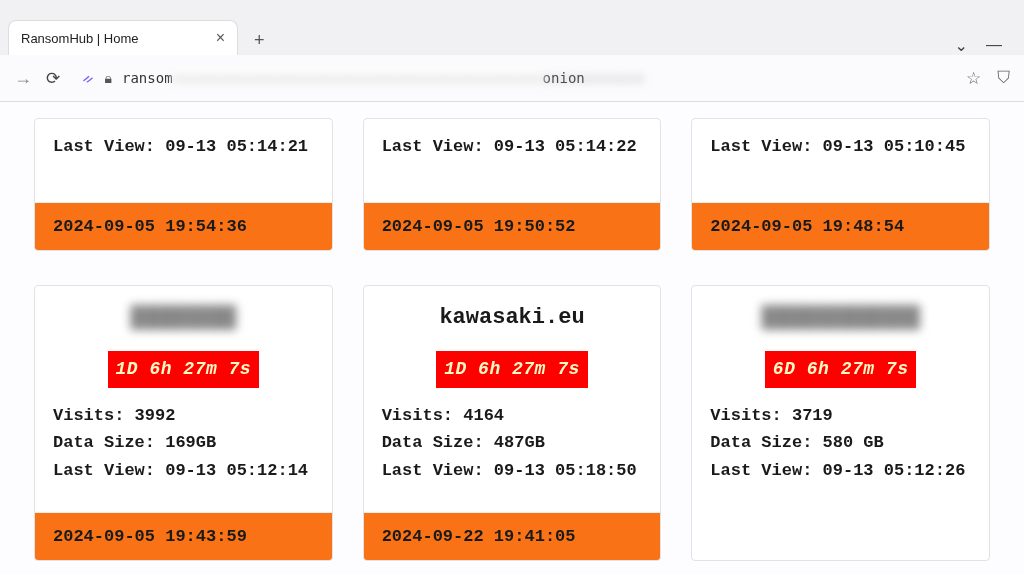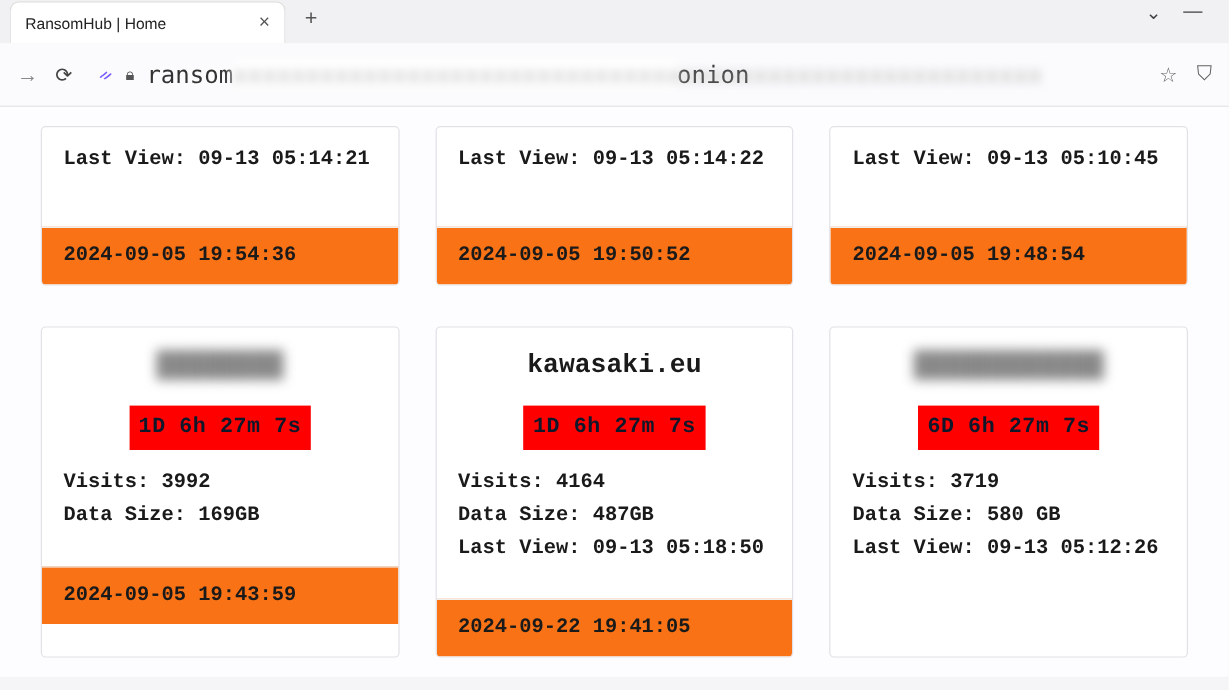--- a/index.html
+++ b/index.html
@@ -9,22 +9,22 @@
       width: 1024px;
       height: 575px;
       overflow: hidden;
     }
     .browser-chrome {
       background: #f1f1f3;
       border-bottom: 1px solid #ddd;
     }
     .tab-bar {
       display: flex;
-      align-items: flex-start;
-      padding: 1px 8px 0 8px;
+      align-items: flex-end;
+      padding: 20px 8px 0 8px;
       gap: 8px;
     }
     .tab {
       background: #fff;
       border: 1px solid #ddd;
       border-bottom: none;
       border-radius: 8px 8px 0 0;
       padding: 8px 12px;
       display: flex;
       align-items: center;
@@ -81,21 +81,21 @@
     .url-icon {
       color: #7a5cff;
       font-size: 15px;
     }
     .lock-icon {
       color: #555;
       font-size: 14px;
     }
     .url-text {
       font-family: ui-monospace, Menlo, Consolas, monospace;
-      font-size: 20px;
+      font-size: 14px;
       color: #333;
     }
     .url-mid {
       display: inline-block;
       width: 370px;
       background: #fff;
       filter: blur(4px);
       color: #bbb;
     }
     .toolbar-right {
@@ -142,26 +142,27 @@
       font-size: 22px;
     }
     .blurred-title {
       filter: blur(5px);
       color: #888;
     }
     .countdown {
       display: block;
       margin: 16px auto 14px auto;
       background: #ff0000;
-      color: #0f172a;
+      color: #fef9c3;
       font-weight: 700;
       padding: 4px 8px;
       width: fit-content;
       font-size: 18px;
       letter-spacing: 0.5px;
+      font-style: italic;
     }
     .row1 { margin-bottom: 34px; }
   </style>
 </head>
 <body>
 
 <div class="browser-chrome">
   <div class="tab-bar">
     <div class="tab">
       <span>RansomHub | Home</span>
@@ -212,20 +213,21 @@
     </div>
   </div>
 
   <div class="grid">
     <div class="card">
       <div class="card-top">
         <div class="card-title blurred-title">████████</div>
         <span class="countdown">1D 6h 27m 7s</span>
         <div>Visits: 3992</div>
         <div>Data Size: 169GB</div>
+        <div>Last View: 09-13 05:12:14</div>
       </div>
       <div class="card-footer">2024-09-05 19:43:59</div>
     </div>
     <div class="card">
       <div class="card-top">
         <div class="card-title">kawasaki.eu</div>
         <span class="countdown">1D 6h 27m 7s</span>
         <div>Visits: 4164</div>
         <div>Data Size: 487GB</div>
         <div>Last View: 09-13 05:18:50</div>

